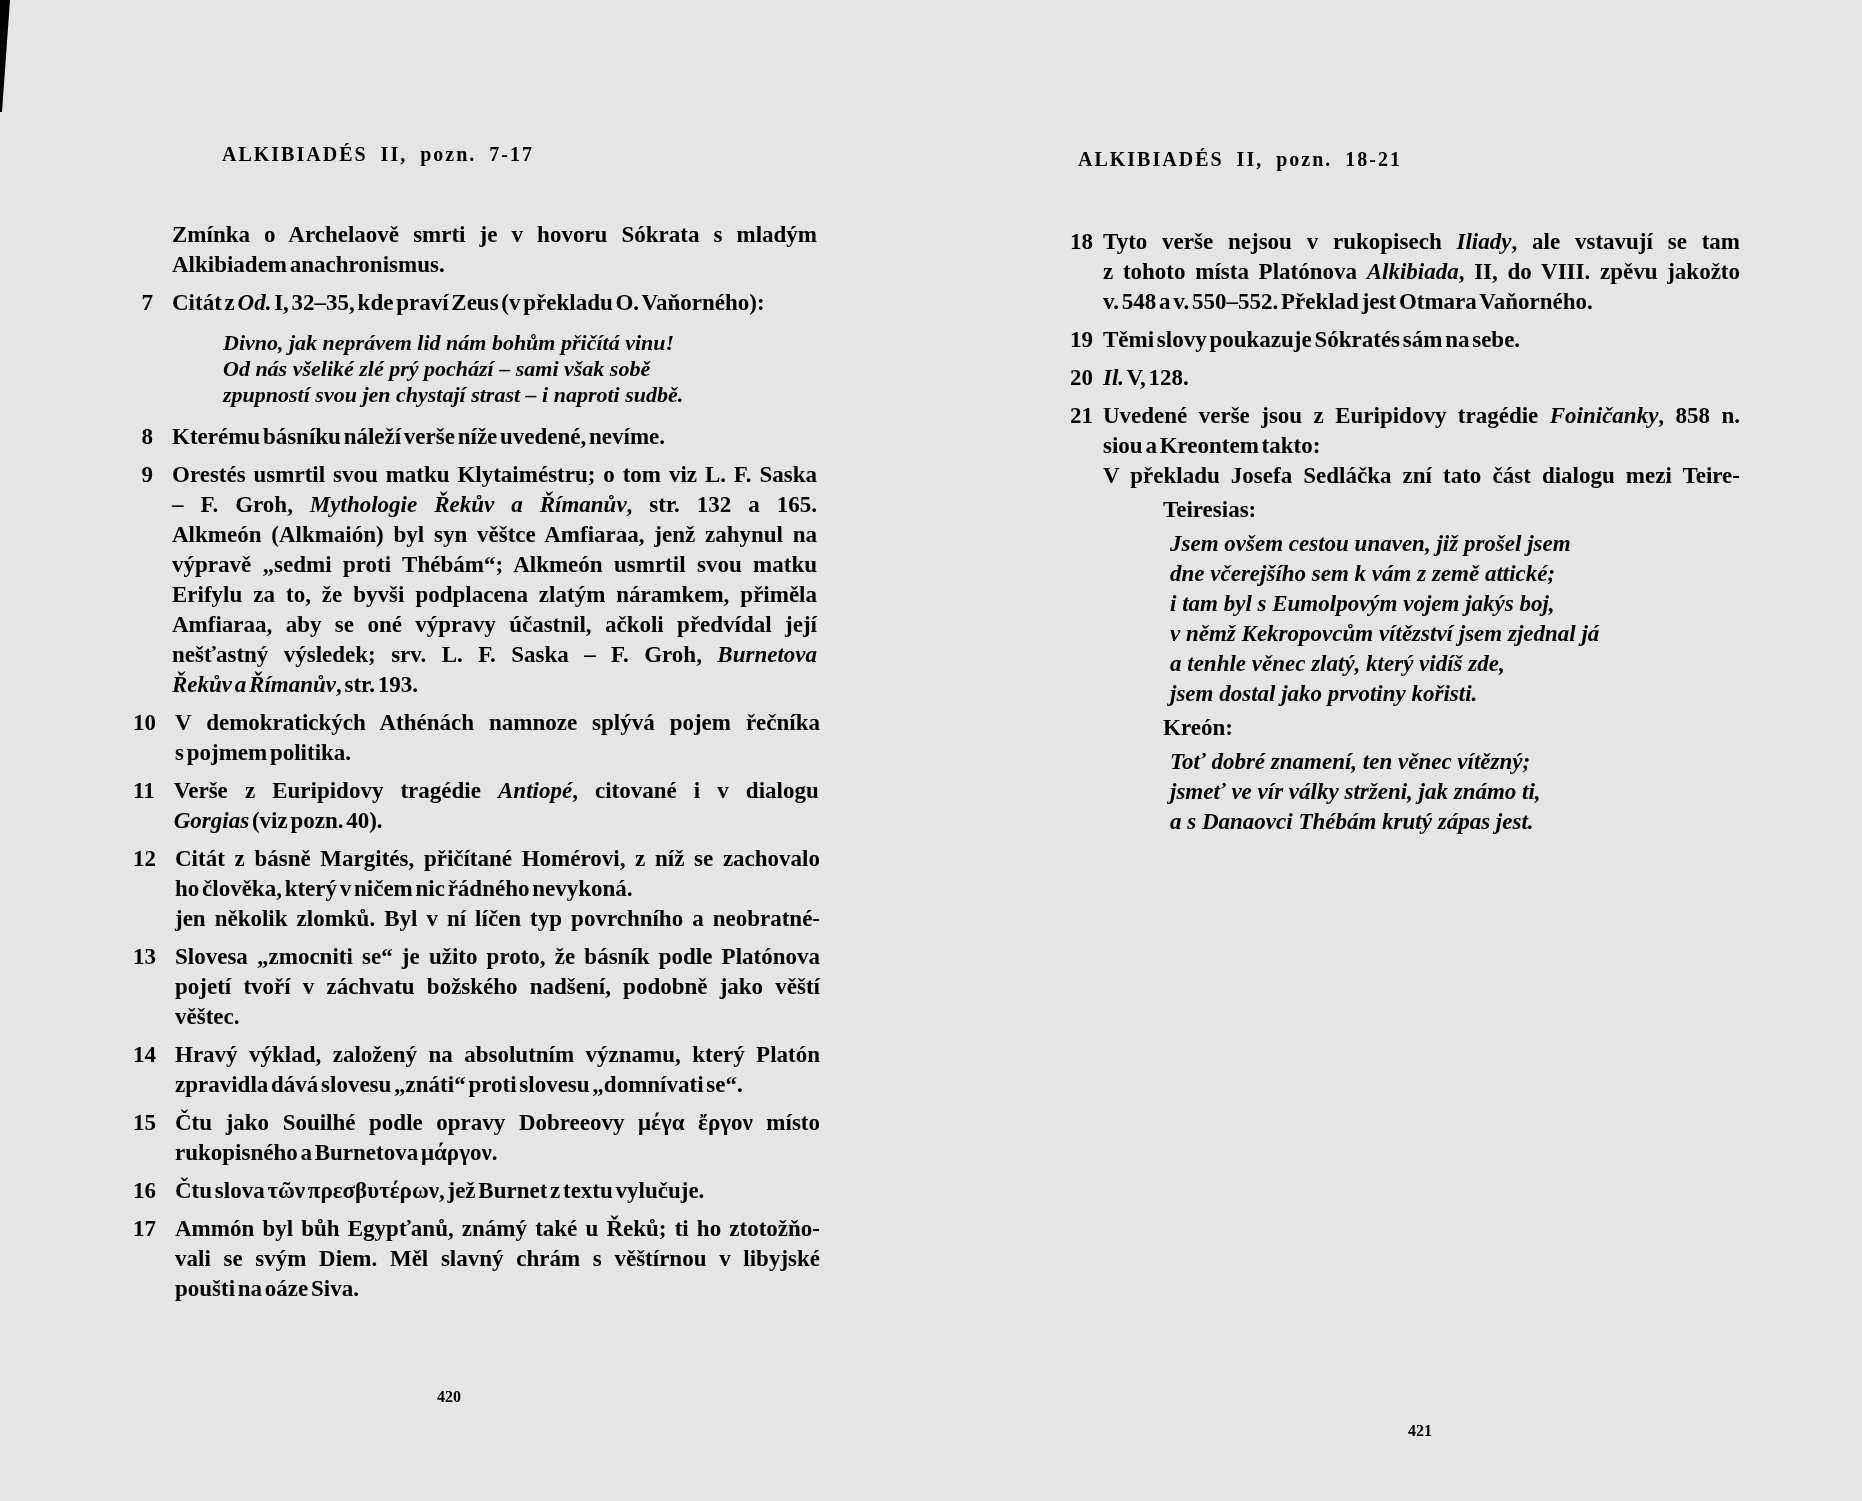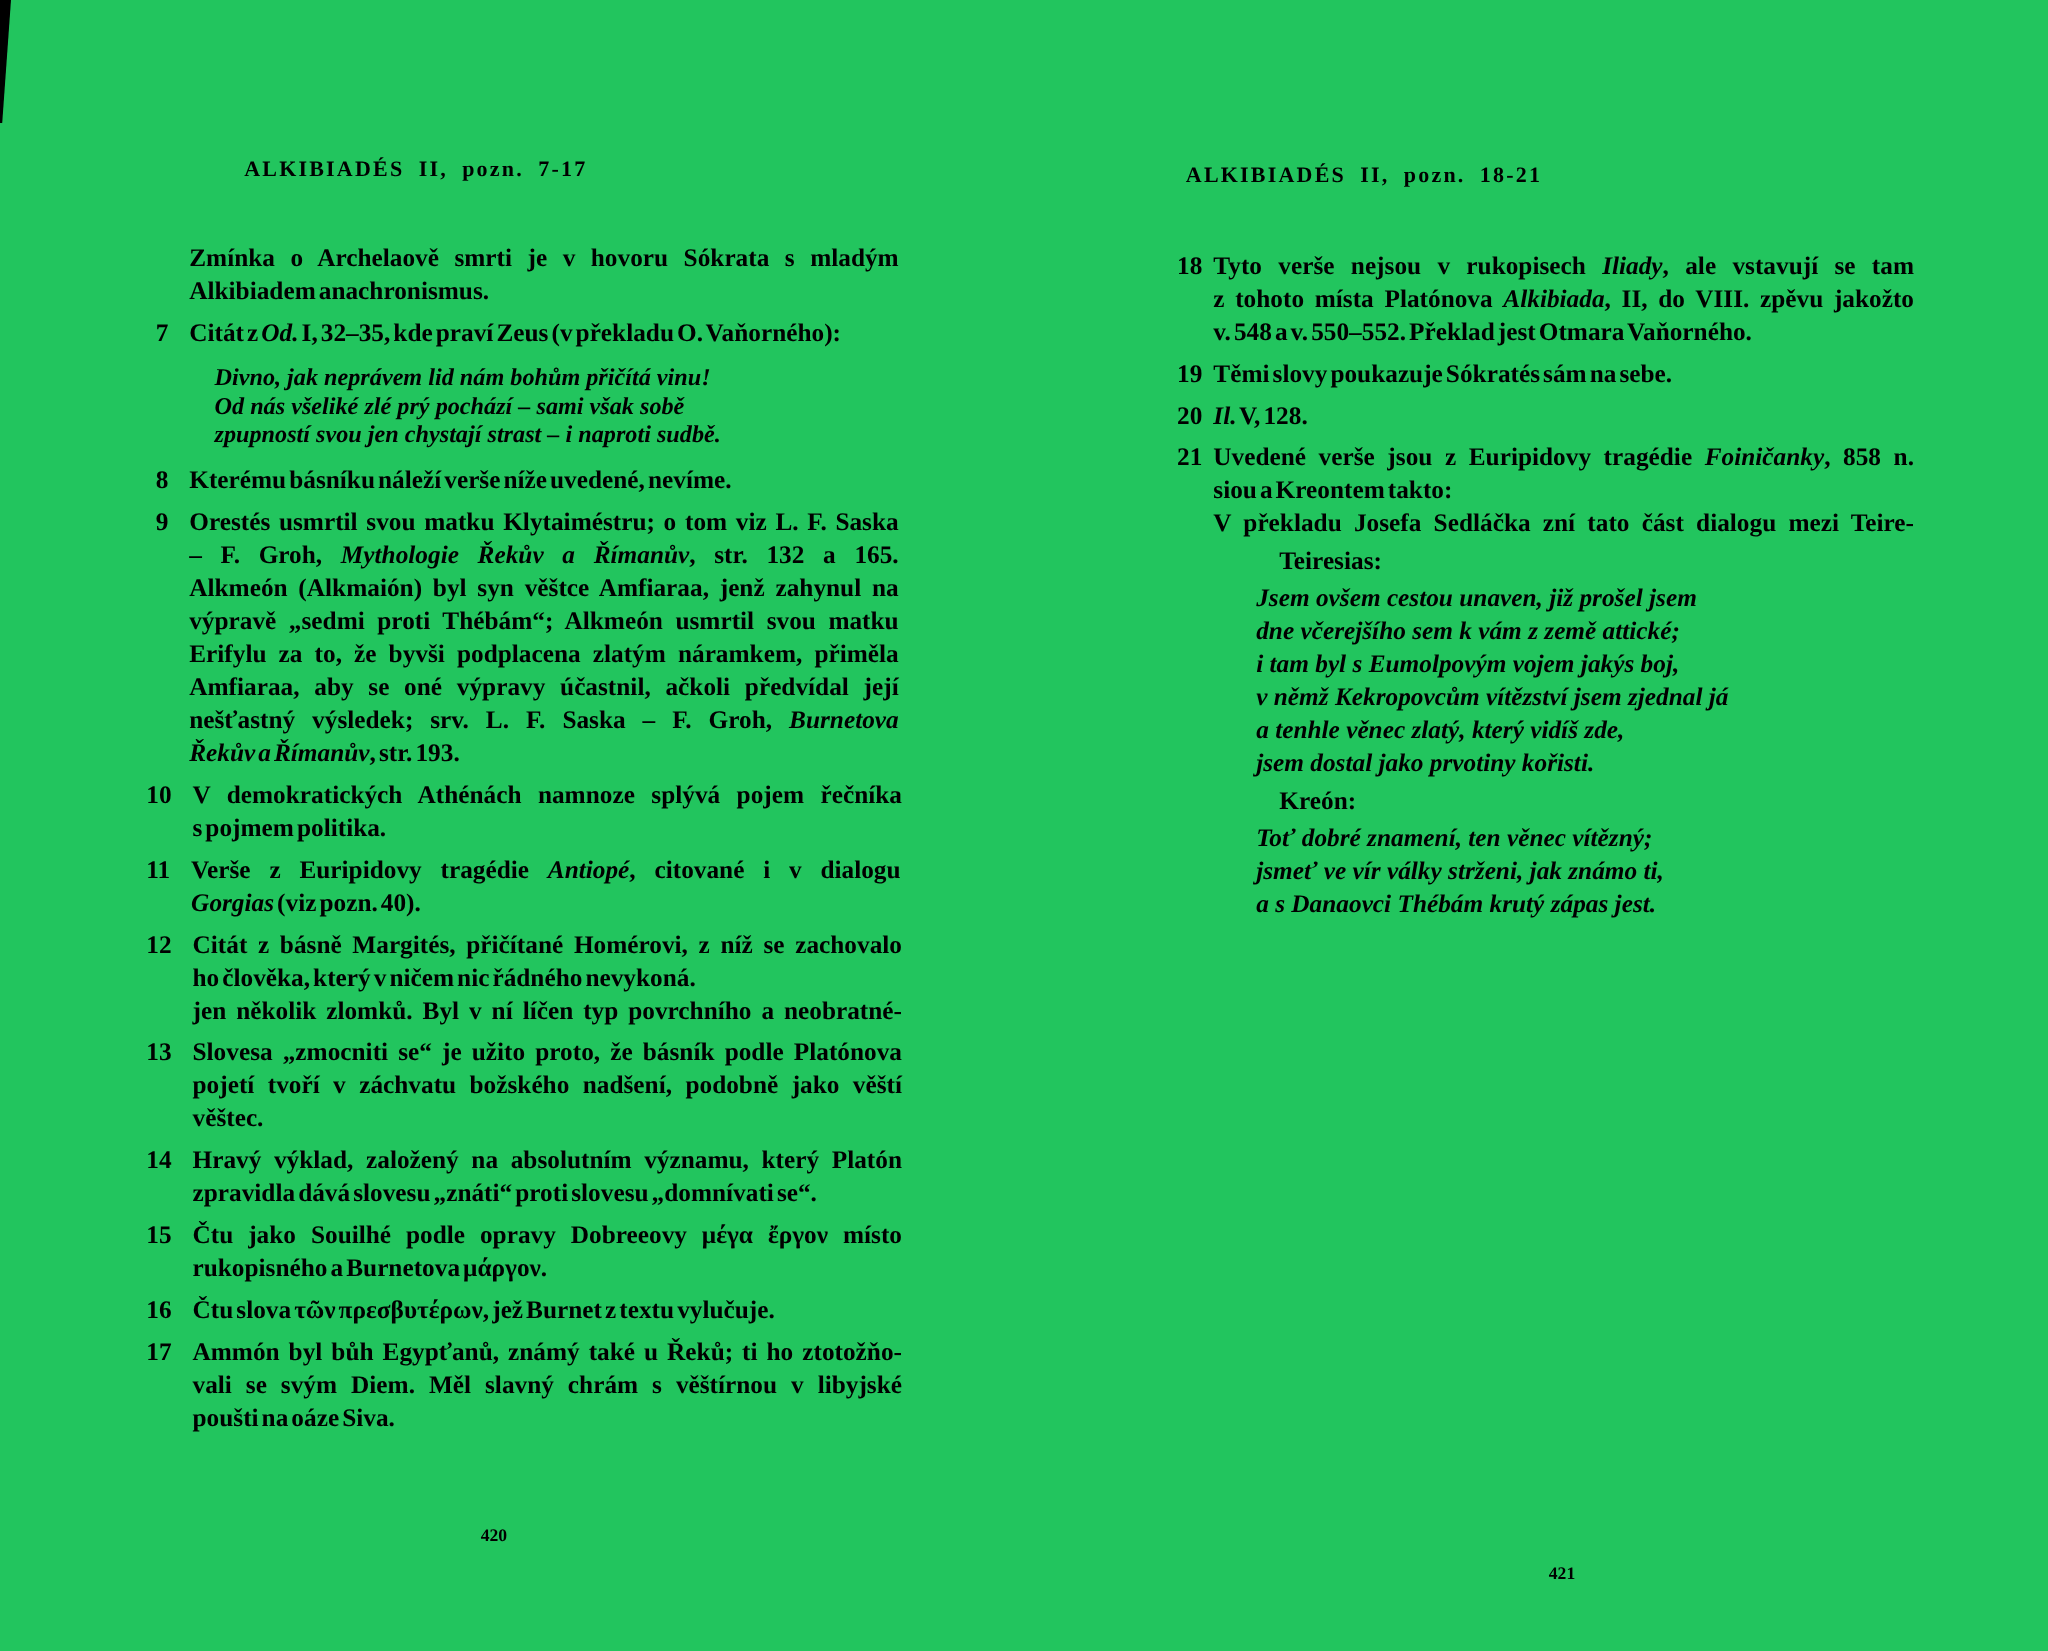--- a/index.html
+++ b/index.html
@@ -1,21 +1,21 @@
 <!DOCTYPE html>
 <html><head>
 <meta charset="utf-8">
 <style>
   html,body { margin:0; padding:0; background:#ffffff; }
   body {
     width:1862px; height:1501px; position:relative; overflow:hidden;
     font-family:"Liberation Serif","DejaVu Serif",serif;
     color:#000;
   }
-  .spread { position:absolute; left:0; top:0; width:1862px; height:1501px; background:#22c55e; }
+  .spread { position:absolute; left:0; top:0; width:1862px; height:1501px; background:#e5e5e5; }
 
   
   .corner-mark {
     position:absolute; left:0; top:0; width:10px; height:112px; background:#000;
     clip-path:polygon(0 0, 100% 0, 20% 100%, 0 100%);
   }
 
   .runhead {
     position:absolute; font-size:20px; font-weight:bold;
     letter-spacing:2px; word-spacing:6px; white-space:nowrap;
@@ -37,21 +37,21 @@
   #rcol .body { flex:0 0 637px; width:637px; }
 
   .line {
     white-space:nowrap;
     text-align:justify; text-align-last:justify; text-justify:inter-word;
     word-spacing:-3px;
   }
   .line.last { text-align-last:left; }
 
   .verse { font-style:italic; }
-  .verse .line { text-align:left; text-align-last:left; word-spacing:0; white-space:nowrap; }
+  .verse .line { text-align:left; text-align-last:left; word-spacing:0; white-space:nowrap;margin-left:28px; }
 
   #lcol .verse { margin-top:12px; font-size:22px; line-height:26px; padding-left:62px; }
   #lcol .verse + .block { margin-top:14px; }
 
   #rcol .verse { margin-top:4px; font-size:23px; line-height:30px; padding-left:92px; }
   #rcol .speaker {
     margin-top:4px; padding-left:113px;
     font-weight:bold; font-style:normal; font-size:23px; line-height:30px;
   }
 

